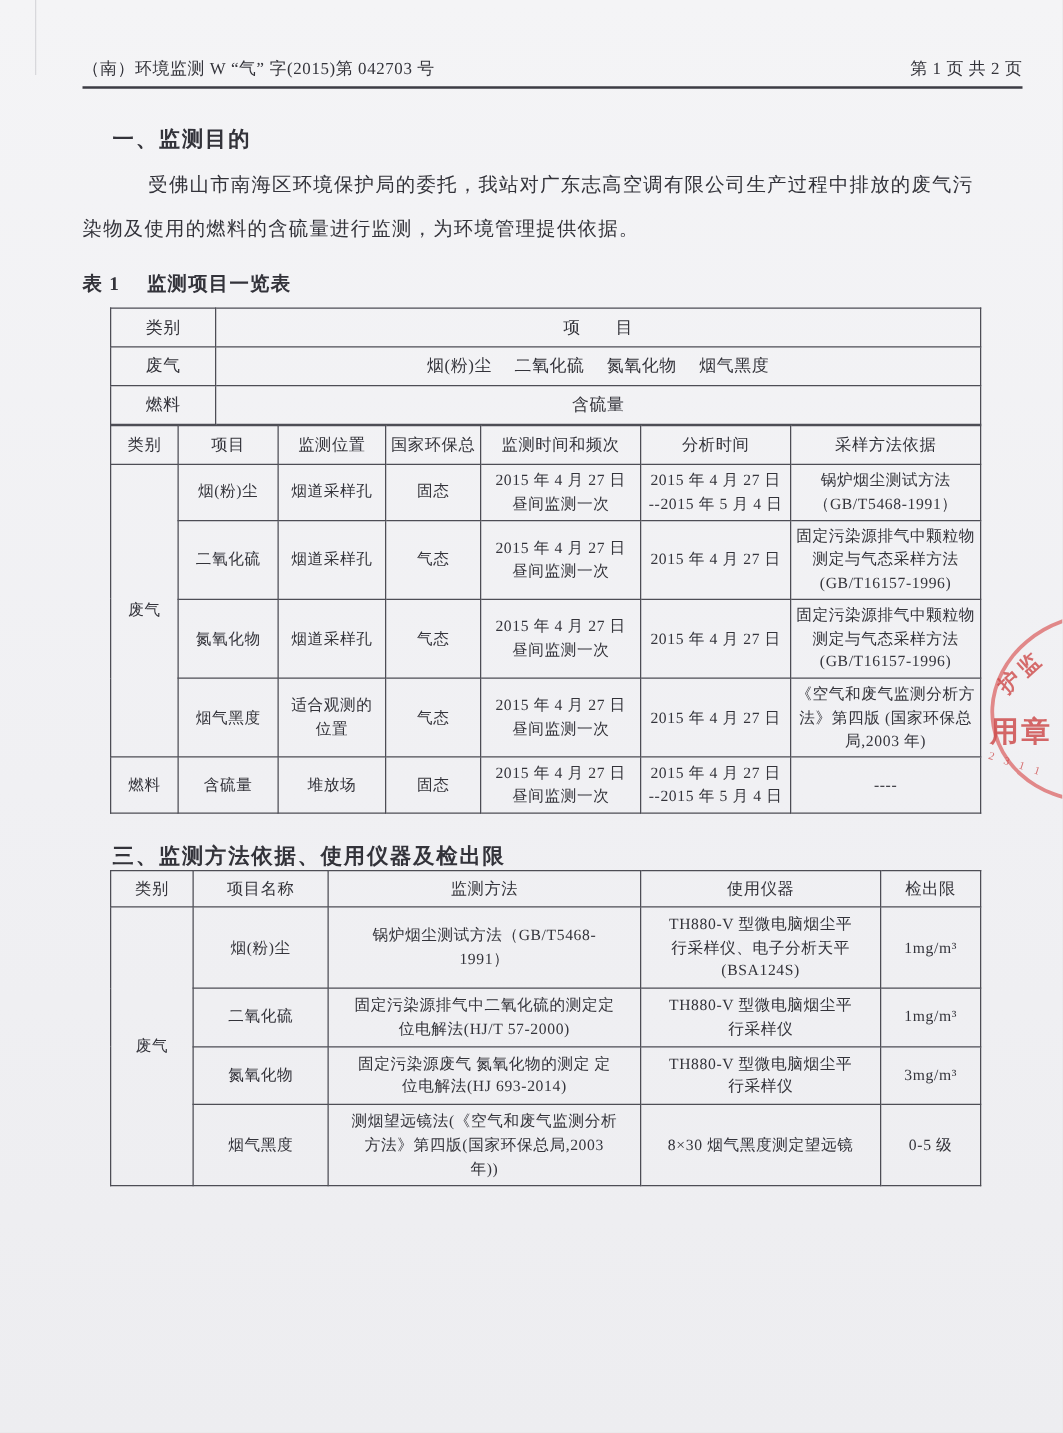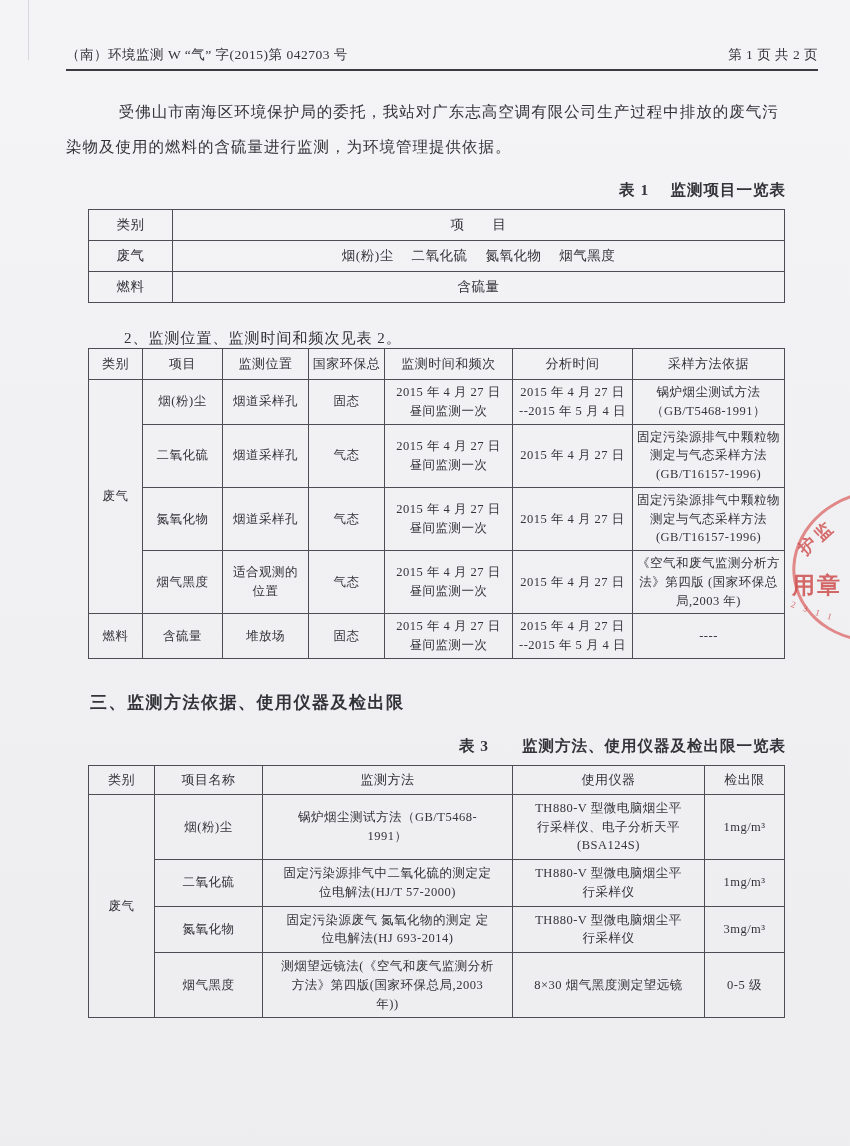--- a/index.html
+++ b/index.html
@@ -22,21 +22,21 @@
     font-size:13.5px;letter-spacing:0.5px;
   }
   .content{position:absolute;top:86px;left:66px;width:724px;}
   .sec-title{font-size:17px;font-weight:bold;letter-spacing:1.5px;margin:14px 0 0 24px;}
   .para{
     font-size:15.5px;line-height:35px;letter-spacing:1px;
     text-indent:3.4em;margin:8px 0 0 0;width:722px;
   }
   .list-item{font-size:15px;letter-spacing:1px;margin:20px 0 0 58px;}
   .tbl-caption{
-    text-align:right;font-weight:bold;font-size:15.5px;
+    text-align:left;font-weight:bold;font-size:15.5px;
     letter-spacing:1px;margin:16px 0 8px 0;width:720px;
   }
   table{
     border-collapse:collapse;table-layout:fixed;
     width:697px;margin-left:22px;
     font-size:12.5px;line-height:1.5;
   }
   table,th,td{border:1px solid #4d4d55;}
   table{border-width:1.5px;}
   th,td{
@@ -77,20 +77,21 @@
 <div class="page">
   <div class="paper-edge"></div>
 
   <div class="doc-header">
     <span>（南）环境监测 W “气” 字(2015)第 042703 号</span>
     <span>第 1 页 共 2 页</span>
   </div>
 
   <div class="content">
 
+    <div class="sec-title">一、监测目的</div>
     <p class="para">受佛山市南海区环境保护局的委托，我站对广东志高空调有限公司生产过程中排放的废气污染物及使用的燃料的含硫量进行监测，为环境管理提供依据。</p>
 
 
     <div class="tbl-caption">表 1　 监测项目一览表</div>
     <table class="t1">
       <colgroup>
           <col style="width:84px;">
           <col>
         </colgroup>
       <tbody>
@@ -102,21 +103,20 @@
         <td>废气</td>
         <td>烟(粉)尘　 二氧化硫　 氮氧化物　 烟气黑度</td>
       </tr>
       <tr>
         <td>燃料</td>
         <td>含硫量</td>
       </tr>
     </tbody>
       </table>
 
-    <div class="list-item" style="margin-top:26px;">2、监测位置、监测时间和频次见表 2。</div>
 
     <table class="t2">
       <colgroup>
         <col style="width:54px;">
           <col style="width:80px;">
           <col style="width:86px;">
         <col style="width:76px;">
           <col style="width:128px;">
           <col style="width:120px;">
           <col>
@@ -184,23 +184,22 @@
         <td>固态</td>
         <td>2015 年 4 月 27 日
 昼间监测一次</td>
         <td>2015 年 4 月 27 日
 --2015 年 5 月 4 日</td>
         <td>----</td>
       </tr>
     </tbody>
       </table>
 
-    <div class="sec-title" style="margin-top:32px;">三、监测方法依据、使用仪器及检出限</div>
-
-    <div class="tbl-caption" style="margin-top:22px;">表 3　　监测方法、使用仪器及检出限一览表</div>
+    <div class="sec-title" style="margin-top:22px;">三、监测方法依据、使用仪器及检出限</div>
+
     <table class="t3">
       <colgroup>
         <col style="width:66px;">
           <col style="width:108px;">
           <col style="width:250px;">
         <col style="width:192px;">
           <col>
       </colgroup>
       <tbody>
           <tr>

